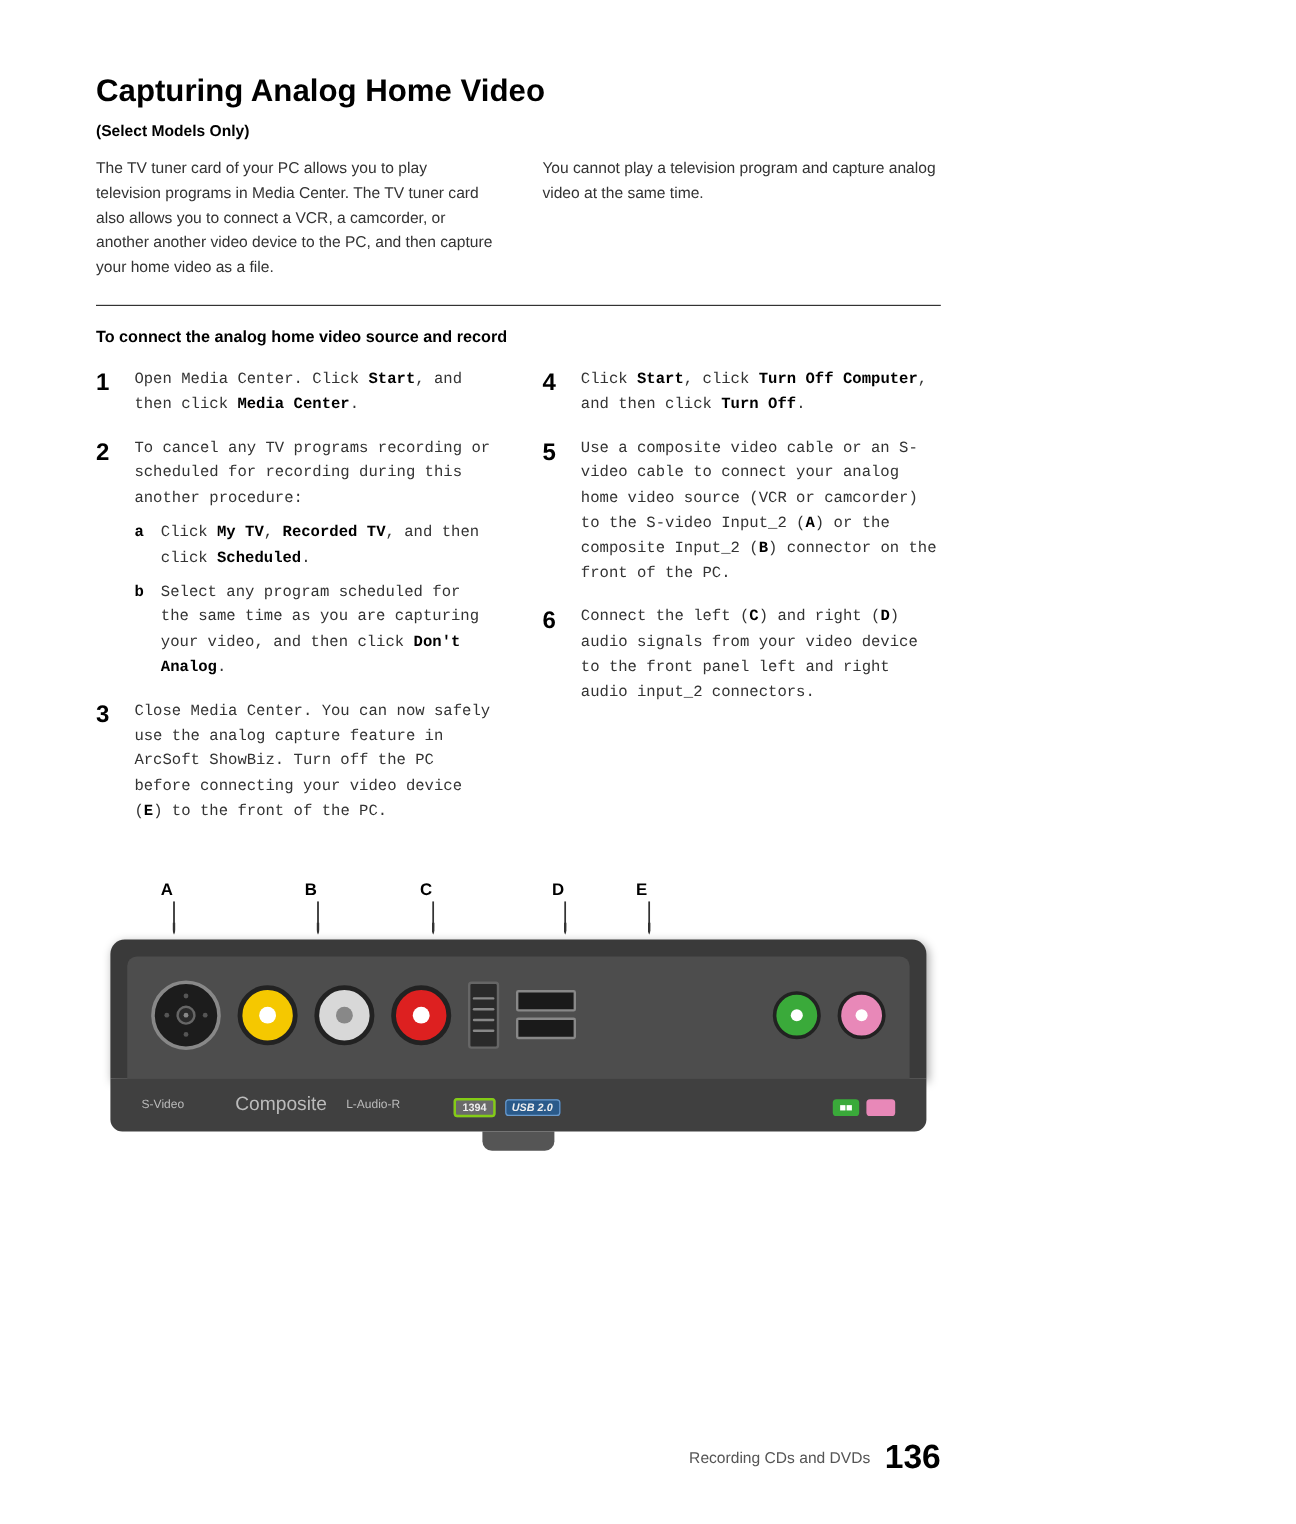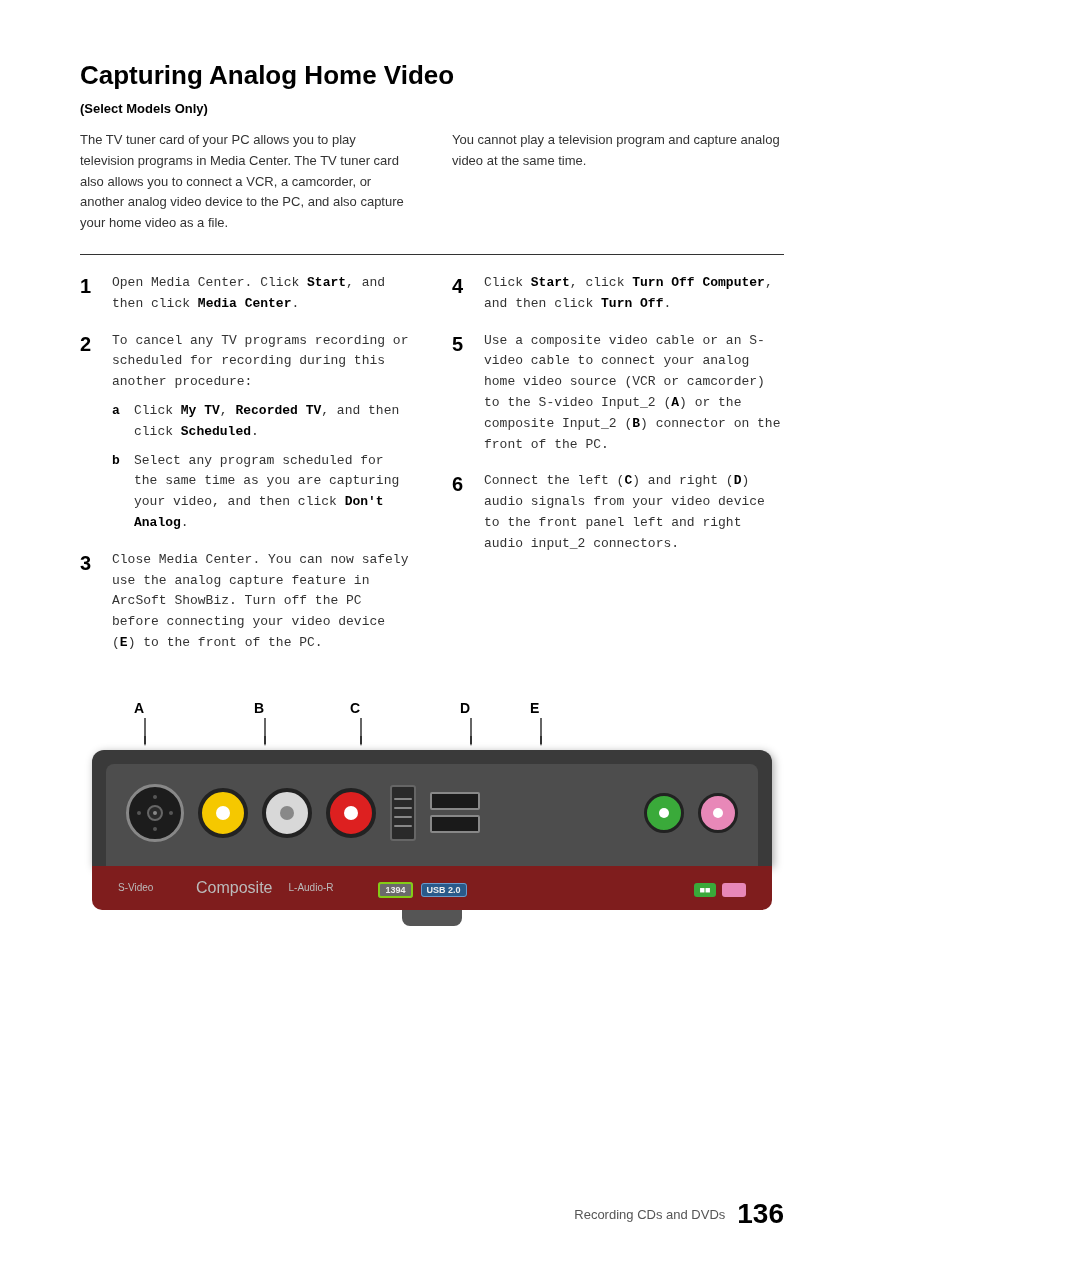--- a/index.html
+++ b/index.html
@@ -146,26 +146,27 @@
 </head>
 <body>
 
 <div class="page">
 
   <h1 class="title">Capturing Analog Home Video</h1>
 
   <div class="subtitle">(Select Models Only)</div>
 
   <div class="intro-columns">
-    <div class="intro-col">The TV tuner card of your PC allows you to play television programs in Media Center. The TV tuner card also allows you to connect a VCR, a camcorder, or another analog video device to the PC, and also capture your home video as a file.</div>
+    <div class="intro-col">The TV tuner card of your PC allows you to play television programs in Media Center. The TV tuner card also allows you to connect a VCR, a camcorder, or another another video device to the PC, and then capture your home video as a file.</div>
     <div class="intro-col">You cannot play a television program and capture analog video at the same time.</div>
   </div>
 
   <hr class="divider">
 
+  <div class="section-heading">To connect the analog home video source and record</div>
 
   <div class="steps-columns">
 
     <div class="steps-col">
 
       <div class="step">
         <div class="step-num">1</div>
         <div class="step-content">
           Open Media Center. Click <b>Start</b>, and then click <b>Media Center</b>.
         </div>
@@ -316,29 +317,29 @@
 
         <div>
           <div style="width:40px;height:40px;border-radius:50%;background:#e888b8;border:3px solid #222;display:flex;align-items:center;justify-content:center;">
             <div style="width:10px;height:10px;background:#fff;border-radius:50%;"></div>
           </div>
         </div>
 
       </div>
     </div>
 
-    <div style="width:680px; margin:0 auto; background:#7f1d1d; border-radius:0 0 10px 10px; height:44px; display:flex; align-items:center; padding:0 26px; gap:0; position:relative;">
+    <div style="width:680px; margin:0 auto; background:#404040; border-radius:0 0 10px 10px; height:44px; display:flex; align-items:center; padding:0 26px; gap:0; position:relative;">
       <span style="font-size:10px;color:#bbb;min-width:70px;">S-Video</span>
       <span style="font-size:16px;color:#bbb;min-width:70px;margin-left:8px;">Composite</span>
       <span style="font-size:10px;color:#bbb;min-width:80px;margin-left:16px;">L-Audio-R</span>
       <span style="margin-left:10px;">
         <span style="background:#6a6a6a;border:2px solid #84cc16;border-radius:3px;padding:1px 5px;font-size:9px;color:#eee;font-weight:bold;">1394</span>
       </span>
       <span style="margin-left:8px;">
-        <span style="background:#2a5a8a;border:1px solid #6a9acc;border-radius:3px;padding:1px 5px;font-size:9px;color:#eee;font-weight:bold;">USB 2.0</span>
+        <span style="background:#2a5a8a;border:1px solid #6a9acc;border-radius:3px;padding:1px 5px;font-size:9px;color:#eee;font-weight:bold;font-style:italic;">USB 2.0</span>
       </span>
       <div style="flex:1;"></div>
       <span style="margin-right:6px;">
         <span style="background:#3aaa3a;border-radius:3px;padding:2px 6px;font-size:9px;color:#fff;font-weight:bold;">■■</span>
       </span>
       <span>
         <span style="background:#e888b8;border-radius:3px;padding:2px 8px;font-size:9px;color:#fff;font-weight:bold;">&nbsp;&nbsp;&nbsp;</span>
       </span>
     </div>
 

